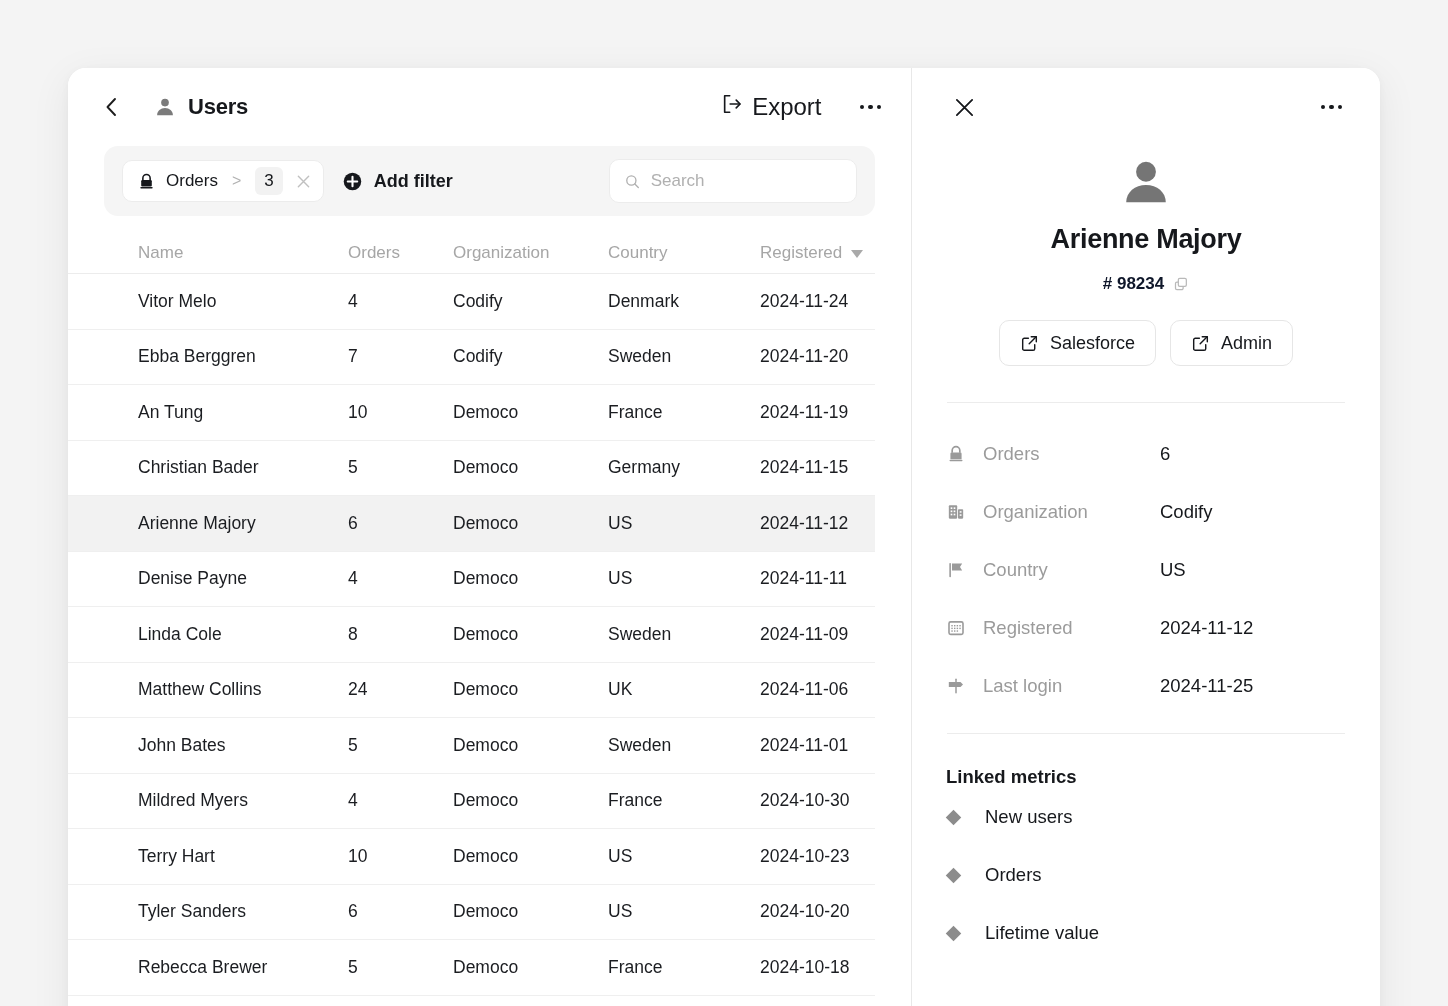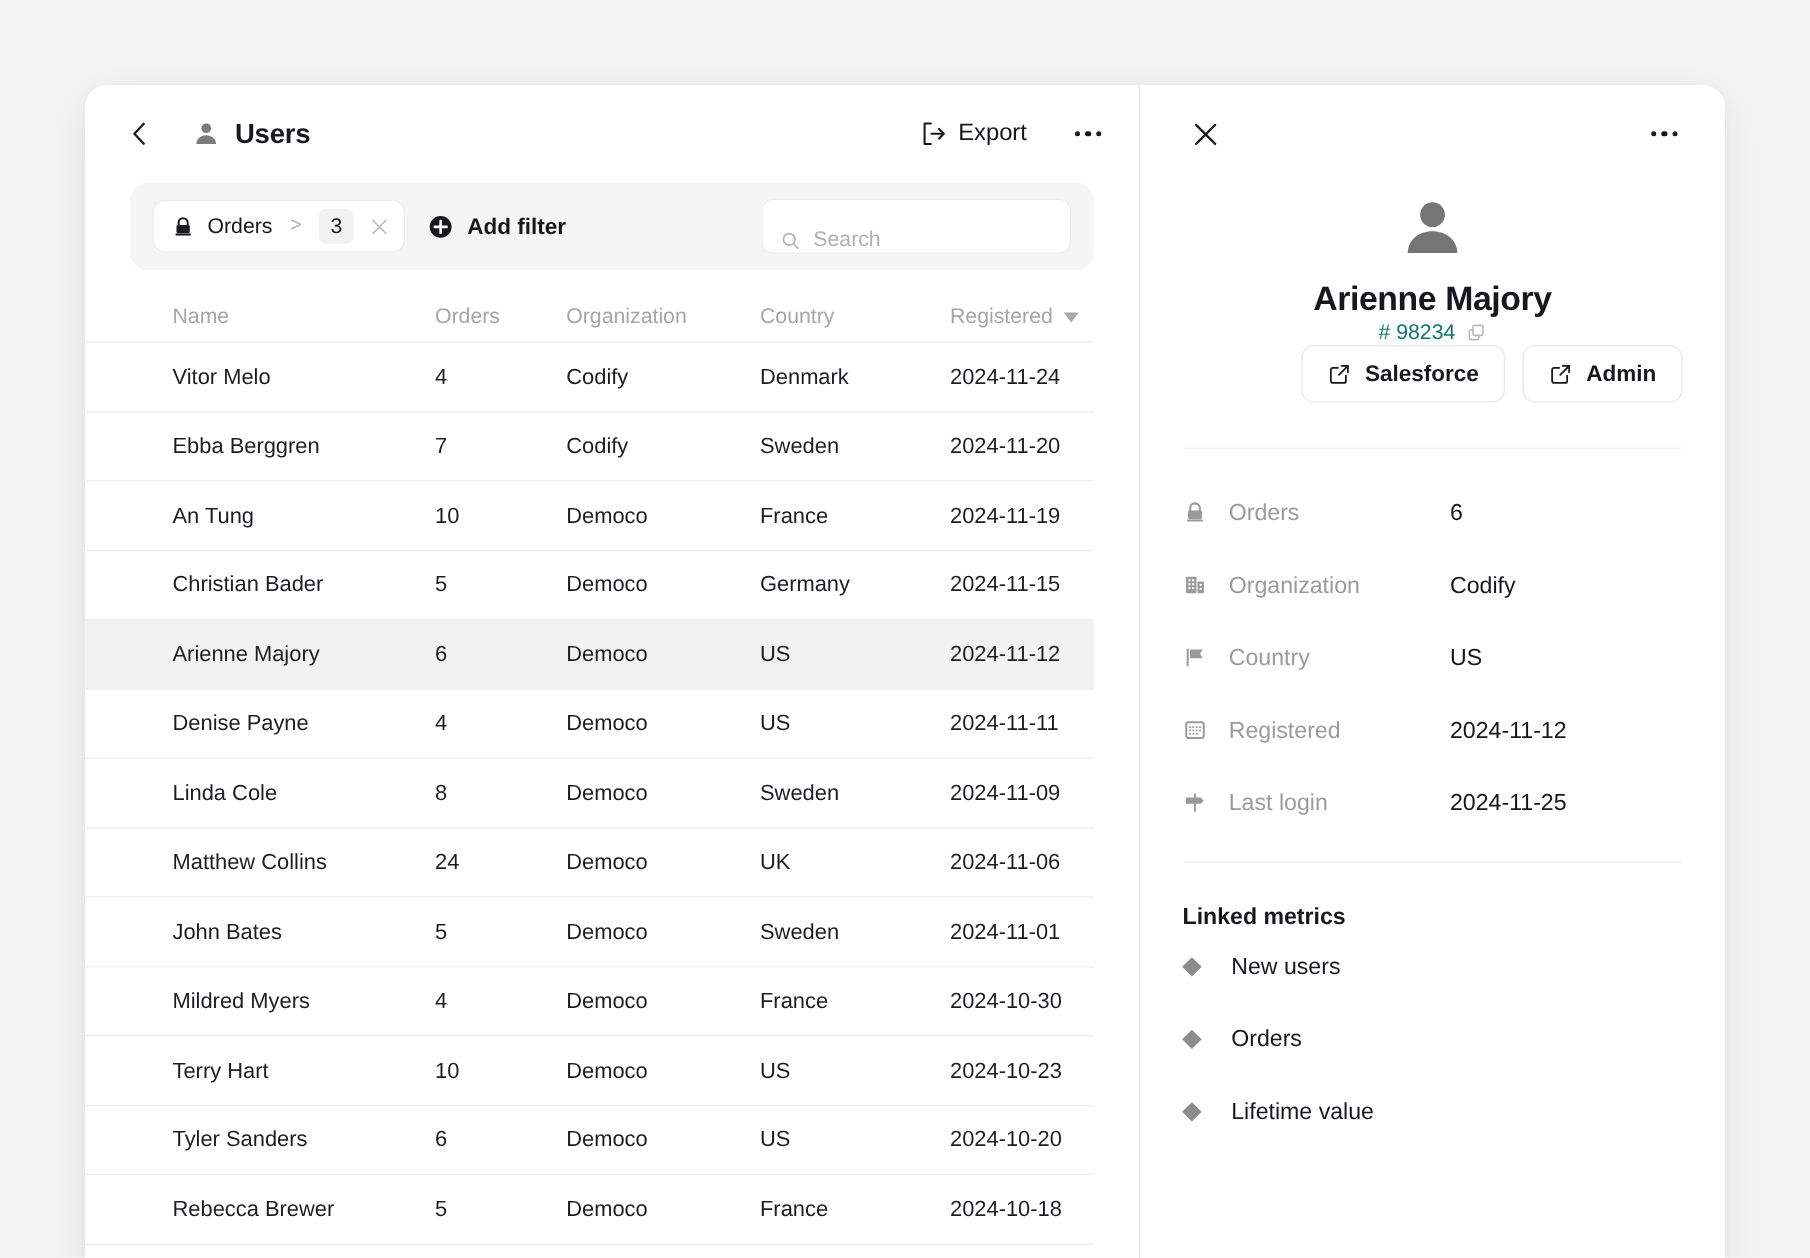--- a/index.html
+++ b/index.html
@@ -68,23 +68,22 @@
     font-size: 22px;
     font-weight: 700;
     color: #16181c;
     letter-spacing: -0.2px;
   }
 
   .hdr-spacer { flex: 1; }
 
   .hdr-export {
     display: flex;
-    align-items: center;
     gap: 9px;
-    font-size: 19px;
+    font-size: 24px;
     font-weight: 500;
     color: #16181c;
     cursor: pointer;
     padding: 4px 6px;
   }
 
   .hdr-dots {
     margin-left: 28px;
     display: flex;
     align-items: center;
@@ -159,21 +158,21 @@
   }
 
   .search-box {
     margin-left: auto;
     width: 248px;
     height: 44px;
     background: #ffffff;
     border: 1px solid #ececec;
     border-radius: 10px;
     display: flex;
-    align-items: flex-end;
+    align-items: center;
     gap: 10px;
     padding: 0 14px;
     cursor: text;
   }
   .search-box input {
     border: none;
     outline: none;
     font-size: 17px;
     font-family: "Liberation Sans", sans-serif;
     color: #16181c;
@@ -259,31 +258,32 @@
     color: #16181c;
     margin-top: 14px;
     letter-spacing: -0.3px;
   }
 
   .person-id {
     display: flex;
     align-items: center;
     justify-content: center;
     gap: 9px;
-    margin-top: 1px;
+    margin-top: 19px;
     font-size: 17px;
-    color: #0f766e;
+    color: #0f172a;
+    font-weight: bold;
   }
   .copy-btn { cursor: pointer; display: flex; align-items: center; }
 
   .action-row {
     display: flex;
-    justify-content: flex-end;
+    justify-content: center;
     gap: 14px;
-    font-weight: bold;
+    margin-top: 26px;
   }
   .action-btn {
     height: 46px;
     border: 1px solid #e6e6e6;
     border-radius: 10px;
     background: #fff;
     display: flex;
     align-items: center;
     gap: 11px;
     padding: 0 20px;

